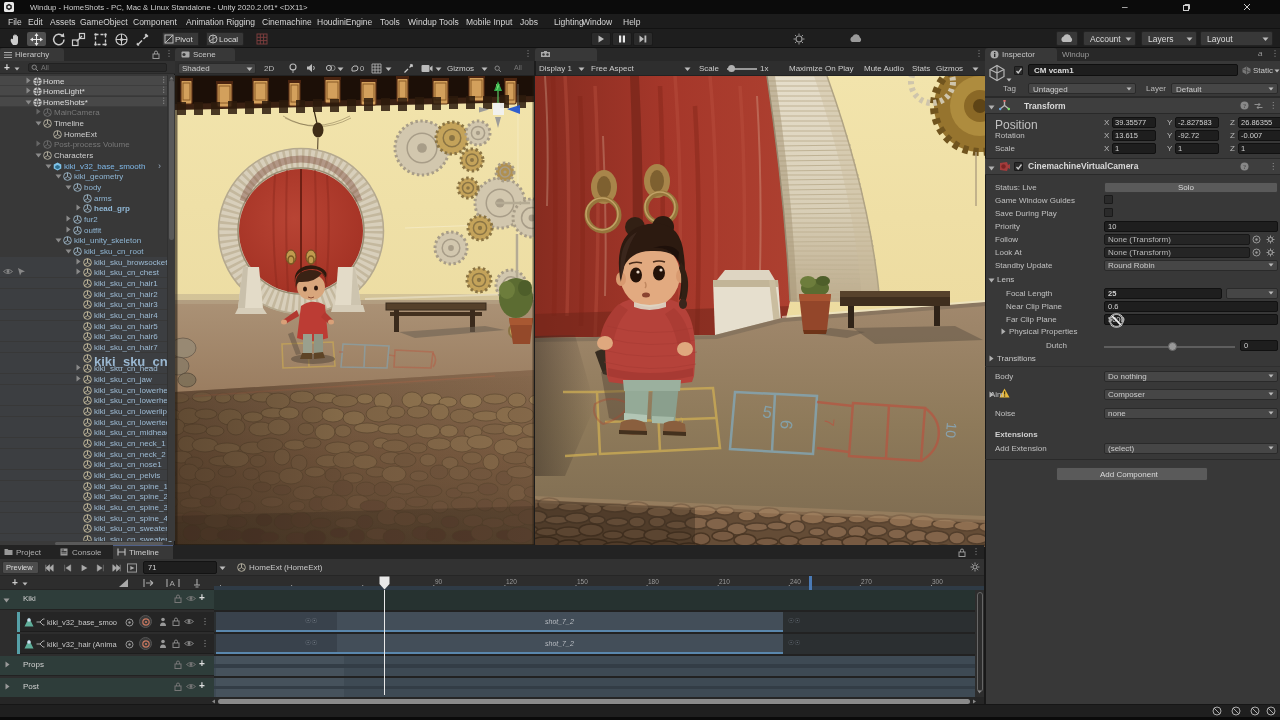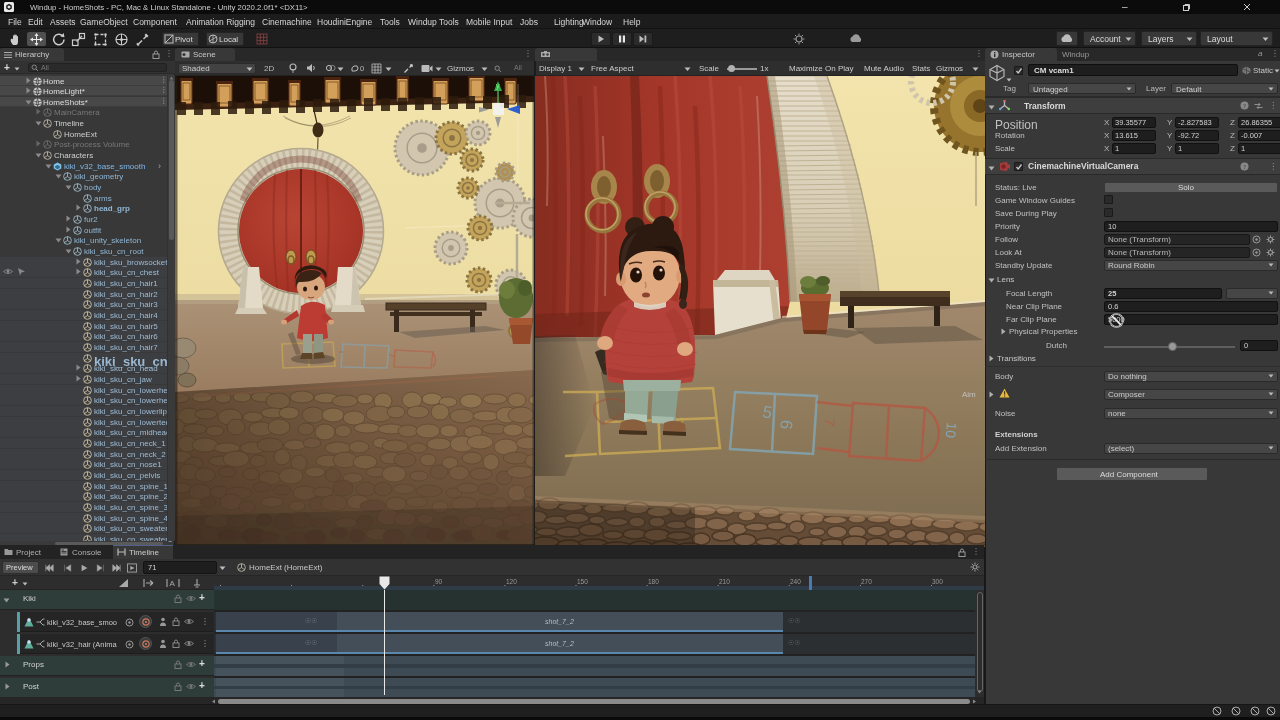--- a/index.html
+++ b/index.html
@@ -1455,21 +1455,21 @@
       <path d="M0.5 0.5 L3 3.5 L5.5 0.5 Z" fill="#bbb"></path>
     </svg>
 <svg class="abs" style="left:989px;top:391px" width="5" height="7" viewBox="0 0 5 7">
       <path d="M0.5 0.5 L0.5 6.5 L4.5 3.5 Z" fill="#b0b0b0"></path>
     </svg>
 <svg class="abs" style="left:999px;top:388px" width="11" height="10" viewBox="0 0 11 10">
       <path d="M5.5 0.5 L10.5 9.5 L0.5 9.5 Z" fill="#e8b93c"></path>
       <rect x="5" y="3.2" width="1.2" height="3.4" fill="#4a3a10"></rect>
       <rect x="5" y="7.4" width="1.2" height="1.2" fill="#4a3a10"></rect>
     </svg>
-<div class="txt" style="left:962px;top:390px;font-size:8px;color:#c0c0c0;font-weight:normal;text-align:right;">Aim</div>
+<div class="txt" style="left:990px;top:390px;font-size:8px;color:#c0c0c0;font-weight:normal;text-align:right;">Aim</div>
 <div class="abs" style="left:1104px;top:388.5px;width:174px;height:11px;background:#464646;border-radius:2px;border:1px solid #2a2a2a;"></div>
 <div class="txt" style="left:1108px;top:390px;font-size:8px;color:#ccc;font-weight:normal;">Composer</div>
 <svg class="abs" style="left:1268px;top:392px" width="6" height="4" viewBox="0 0 6 4">
       <path d="M0.5 0.5 L3 3.5 L5.5 0.5 Z" fill="#bbb"></path>
     </svg>
 <div class="txt" style="left:995px;top:409px;font-size:8px;color:#c0c0c0;font-weight:normal;">Noise</div>
 <div class="abs" style="left:1104px;top:407.5px;width:174px;height:11px;background:#464646;border-radius:2px;border:1px solid #2a2a2a;"></div>
 <div class="txt" style="left:1108px;top:409px;font-size:8px;color:#ccc;font-weight:normal;">none</div>
 <svg class="abs" style="left:1268px;top:411px" width="6" height="4" viewBox="0 0 6 4">
       <path d="M0.5 0.5 L3 3.5 L5.5 0.5 Z" fill="#bbb"></path>

